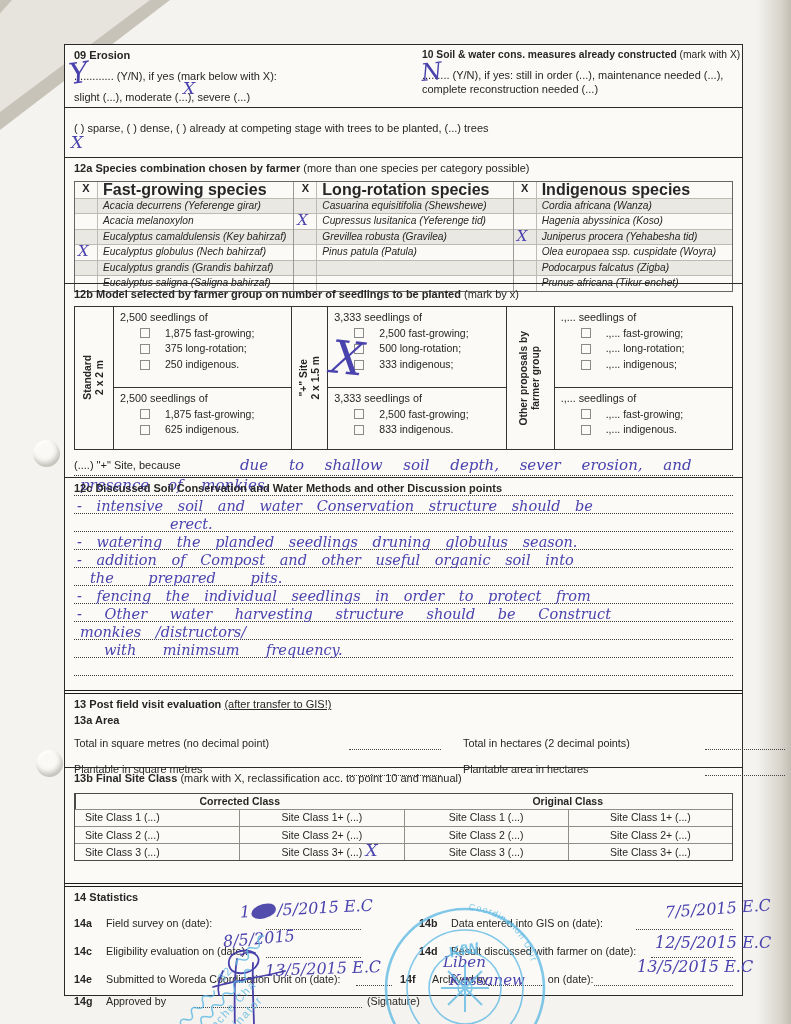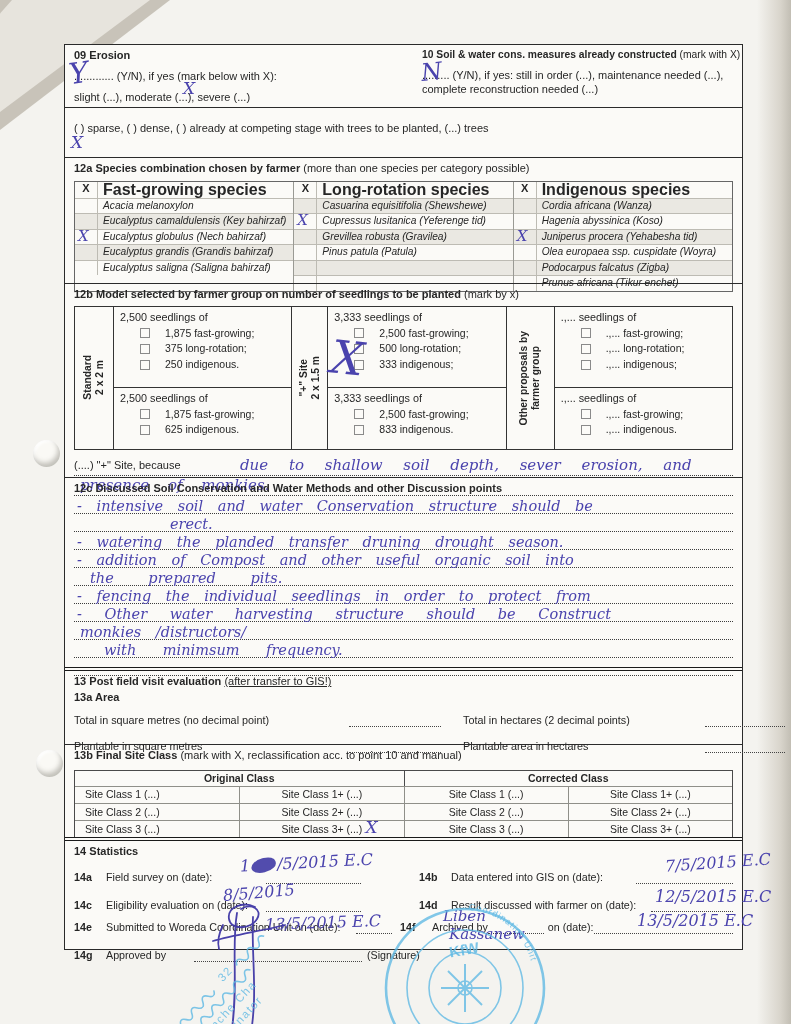--- a/index.html
+++ b/index.html
@@ -13,21 +13,21 @@
   .edge-r{position:absolute;right:0;top:0;width:34px;height:1024px;
           background:linear-gradient(90deg,rgba(0,0,0,0) 0%,#d8d4cb 70%,#c2beb4 100%);}
   .smudge{position:absolute;border-radius:50%;filter:blur(6px);background:rgba(110,112,125,.12);}
   .hole{position:absolute;width:27px;height:27px;border-radius:50%;background:#faf9f5;
         box-shadow:inset -2px -4px 5px rgba(90,85,75,.35), inset 2px 2px 3px rgba(255,255,255,.9);}
   
   .box{position:absolute;left:64px;top:44px;width:677px;background:#fbfaf7;
        border:1.6px solid #2a2a2a;font-size:11px;line-height:1.25;}
   .sec{position:relative;border-top:1.2px solid #2b2b2b;padding:4px 9px;box-sizing:border-box;}
   .sec.first{border-top:none;}
-  .sec.heavy{border-top:4px double #1a1a1a;}
+  .sec.heavy{border-top:4px double #1a1a1a;margin-top:23px;}
   .b{font-weight:bold;}
   .u{text-decoration:underline;}
   .nw{white-space:nowrap;}
   .hand{font-family:"DejaVu Serif",serif;font-style:italic;color:#4a43ad;}
   .hv{position:absolute;white-space:nowrap;}
   
   .two-col{display:flex;}
   .col-l{width:348px;flex:none;}
   .col-r{flex:1;}
   .ln{margin-top:7px;}
@@ -133,20 +133,24 @@
 
     <div class="sec" style="height:126px;">
       <div><span class="b">12a Species combination chosen by farmer</span><span> (more than one species per category possible)</span></div>
       <div class="sp-wrap">
 
         <div class="sp-group g0">
           <div class="sp-row hdr">
               <div class="sp-x">X</div>
               <div class="sp-name">Fast-growing species</div>
             </div>
+          <div class="sp-row alt">
+              <div class="sp-x"></div>
+              <div class="sp-name">Acacia decurrens (Yeferenge girar)</div>
+            </div>
           <div class="sp-row">
               <div class="sp-x"></div>
               <div class="sp-name">Acacia melanoxylon</div>
             </div>
           <div class="sp-row alt">
               <div class="sp-x"></div>
               <div class="sp-name">Eucalyptus camaldulensis (Key bahirzaf)</div>
             </div>
           <div class="sp-row">
               <div class="sp-x">
@@ -340,21 +344,21 @@
 
     <div class="sec" style="height:190px;">
       <div class="b">12c Discussed Soil Conservation and Water Methods and other Discussion points</div>
       <div class="wline">
           <span class="hand">- intensive soil and water Conservation structure should be</span>
         </div>
       <div class="wline">
           <span class="hand" style="left:96px;">erect.</span>
         </div>
       <div class="wline">
-          <span class="hand">- watering the planded transfer druning drought season.</span>
+          <span class="hand">- watering the planded seedlings druning globulus season.</span>
         </div>
       <div class="wline">
           <span class="hand">- addition of Compost and other useful organic soil into</span>
         </div>
       <div class="wline">
           <span class="hand" style="left:16px;word-spacing:30px;">the prepared pits.</span>
         </div>
       <div class="wline">
           <span class="hand">- fencing the individual seedlings in order to protect from</span>
         </div>
@@ -385,22 +389,22 @@
         <span class="al1">Plantable in square metres</span>
           <span class="lead" style="width:92px;"></span>
         <span class="al2">Plantable area in hectares</span>
           <span class="lead" style="width:80px;"></span>
       </div>
     </div>
 
     <div class="sec" style="height:93px;">
       <div><span class="b">13b Final Site Class</span><span> (mark with X, reclassification acc. to point 10 and manual)</span></div>
       <div class="site">
+        <div class="h h2">Corrected Class</div>
         <div class="h">Original Class</div>
-        <div class="h h2">Corrected Class</div>
         <div class="c c0">Site Class 1 (...)</div>
         <div class="c">Site Class 1+ (...)</div>
         <div class="c">Site Class 1 (...)</div>
         <div class="c">Site Class 1+ (...)</div>
         <div class="c c0">Site Class 2 (...)</div>
         <div class="c">Site Class 2+ (...)</div>
         <div class="c">Site Class 2 (...)</div>
         <div class="c">Site Class 2+ (...)</div>
         <div class="c c0">Site Class 3 (...)</div>
         <div class="c"><span>Site Class 3+ (...)</span><span class="hand sxmark">X</span></div>
@@ -422,21 +426,21 @@
       </div>
       <div class="strow" style="top:58px;">
         <span class="sid">14c</span>
         <span class="lbl" style="width:160px;">Eligibility evaluation on (date):</span>
         <span class="lead" style="width:95px;"></span>
         <span style="width:58px;"></span>
         <span class="sid">14d</span>
         <span class="lbl" style="width:200px;">Result discussed with farmer on (date):</span>
         <span class="lead fl1"></span>
       </div>
-      <div class="strow" style="top:80px;justify-content:space-between;">
+      <div class="strow" style="top:86px;justify-content:space-between;">
         <span class="sid">14e</span>
         <span class="lbl" style="width:250px;">Submitted to Woreda Coordination Unit on (date):</span>
         <span class="lead" style="width:36px;"></span>
         <span style="width:8px;"></span>
         <span class="sid">14f</span>
         <span class="lbl">Archived by</span>
         <span class="lead" style="width:56px;"></span>
         <span class="lbl" style="margin-left:4px;">on (date):</span>
         <span class="lead fl1"></span>
       </div>

